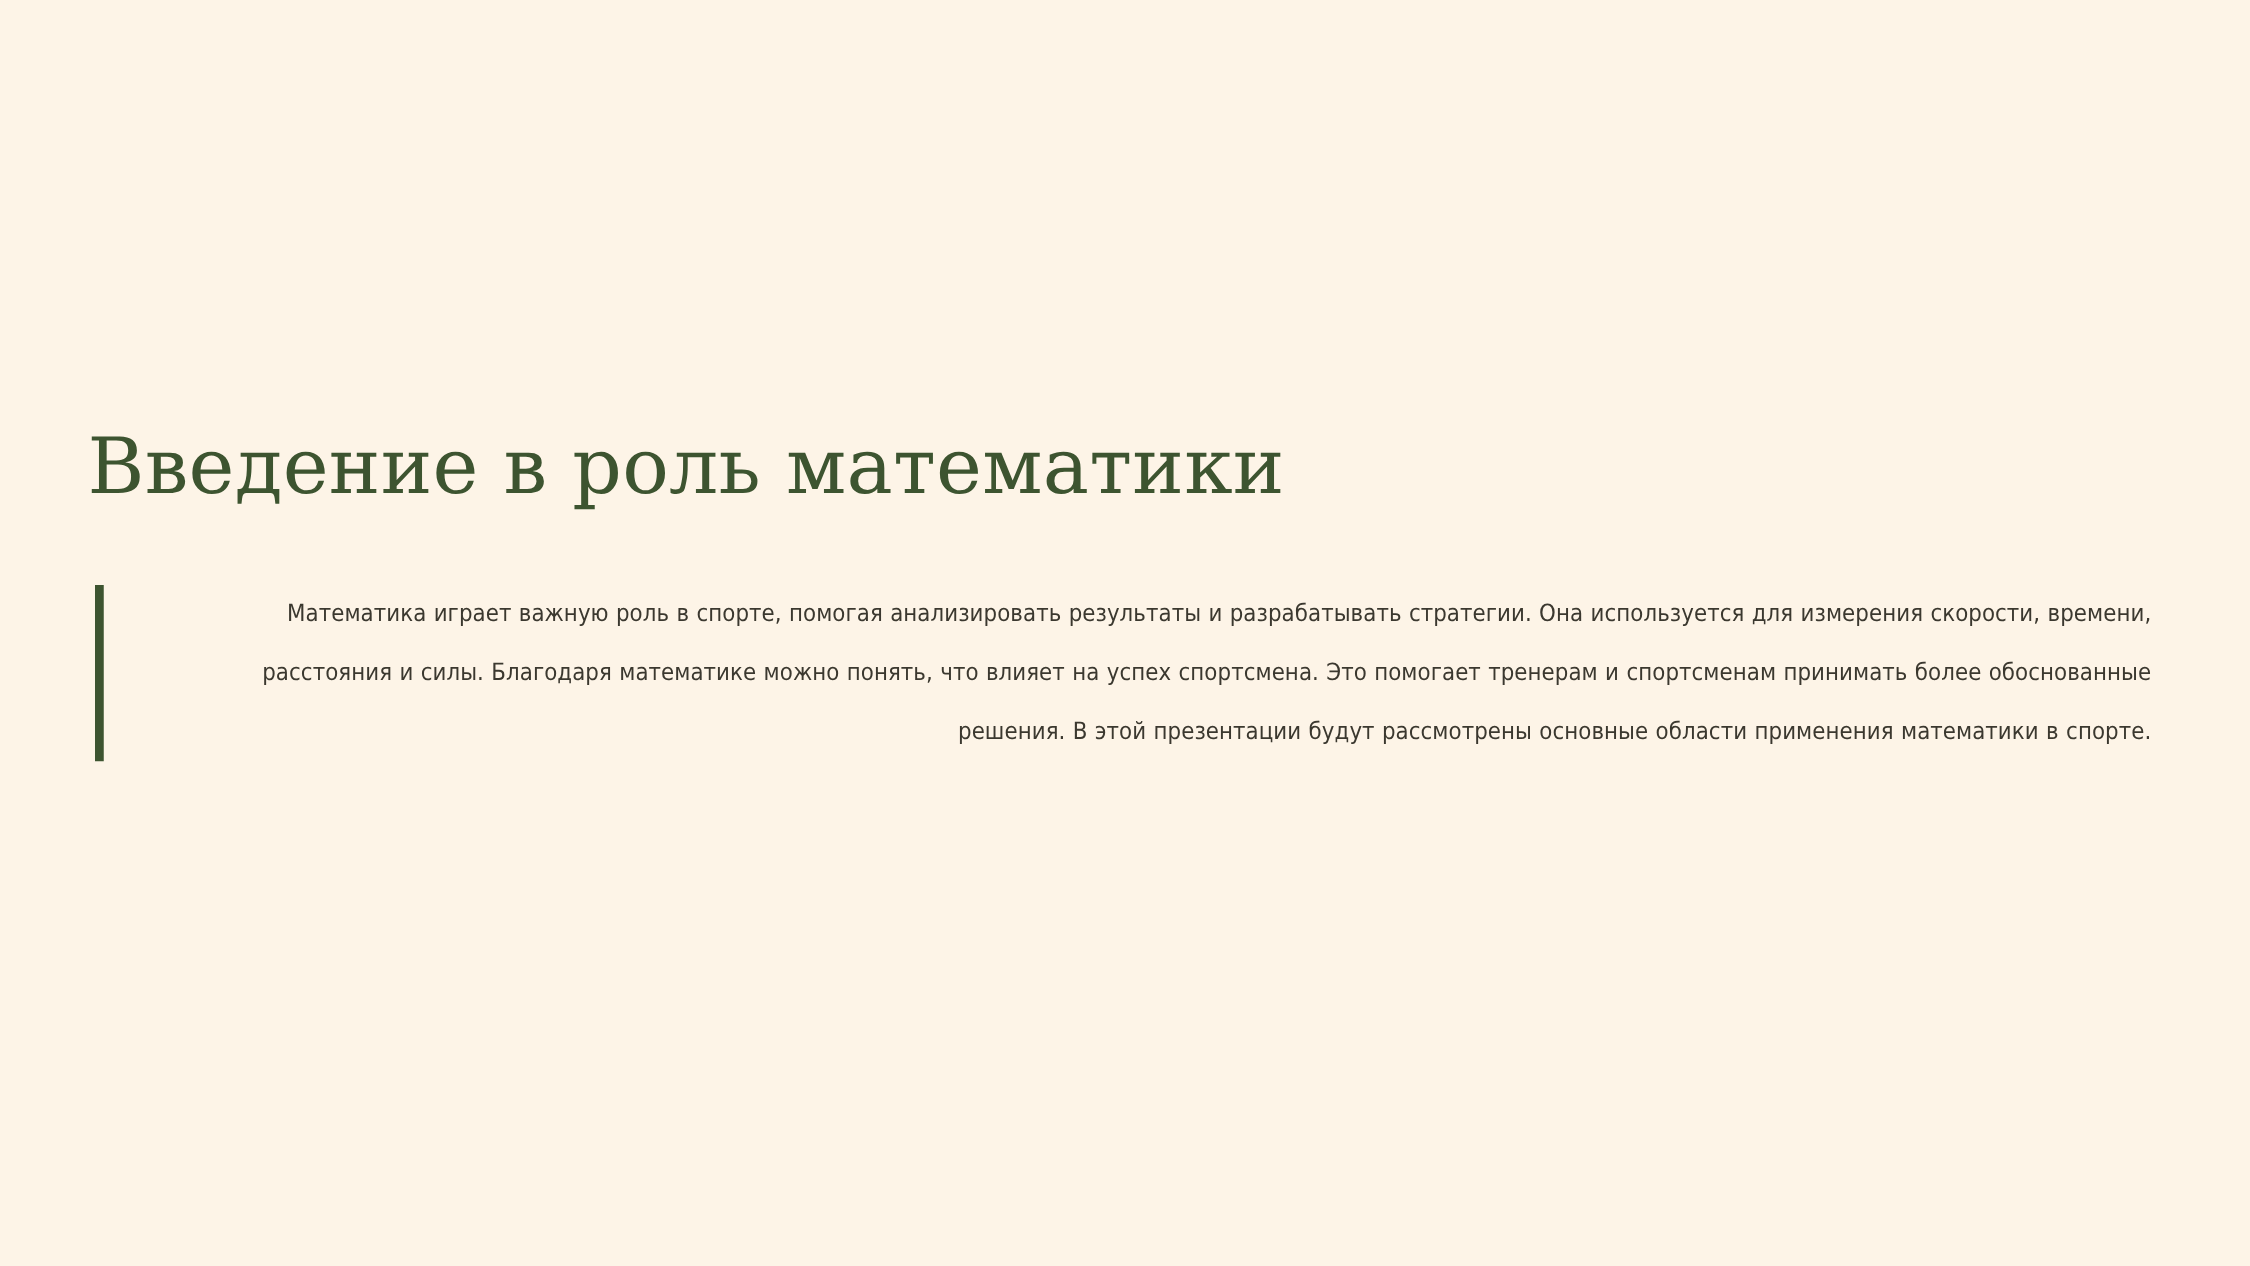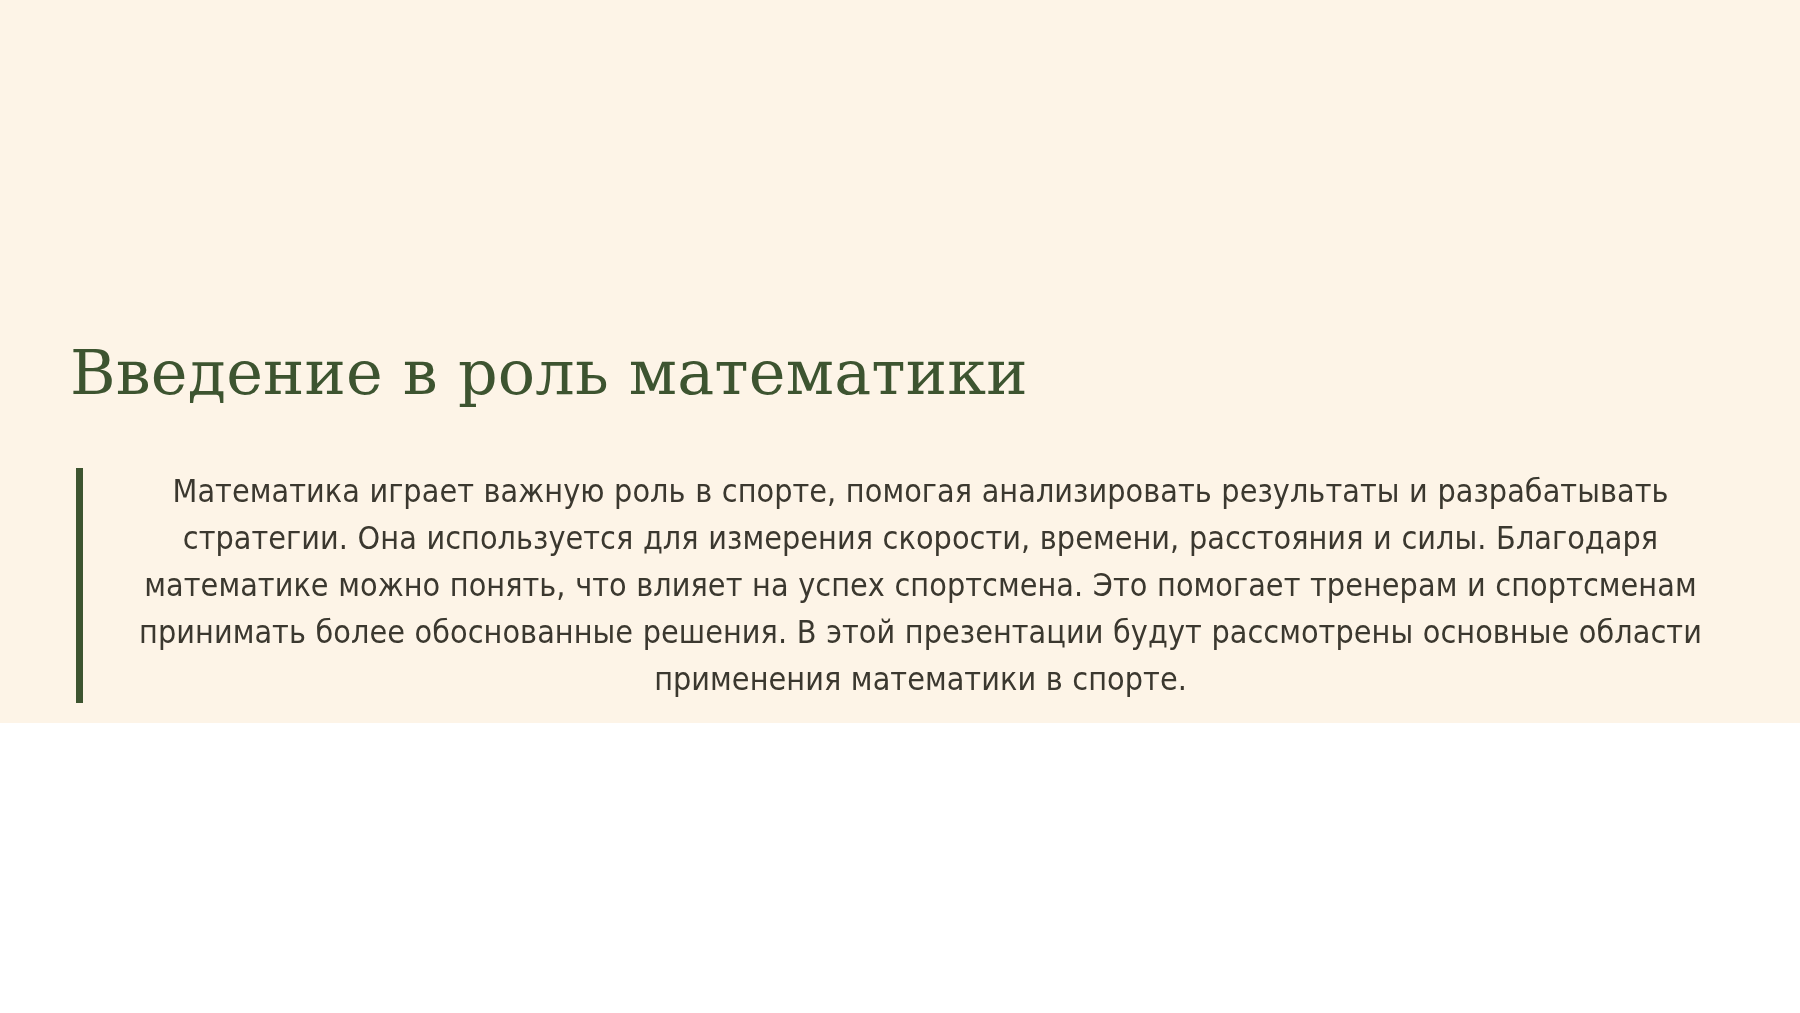--- a/index.html
+++ b/index.html
@@ -10,21 +10,21 @@
   body {
     width: 1800px;
     height: 1013px;
     overflow: hidden;
     font-family: "Liberation Sans", sans-serif;
   }
 
   .slide {
     position: relative;
     width: 1800px;
-    height: 723px;
+    height: 1013px;
     background: #fdf4e7;
     box-sizing: border-box;
     overflow: hidden;
   }
 
   
   .slide-title {
     position: absolute;
     left: 70px;
     top: 338px;
@@ -54,25 +54,25 @@
     width: 7px;
     background: #3d5430;
     border-radius: 0;
   }
 
   .body-text {
     flex: 1 1 auto;
     margin: 0;
     padding: 0 0 0 37px;
     font-family: "DejaVu Sans Condensed", "Liberation Sans Narrow", "Liberation Sans", sans-serif;
-    font-size: 32px;
+    font-size: 19px;
     font-weight: 400;
     line-height: 47px;
     color: #3b382f;
-    text-align: center;
+    text-align: right;
     letter-spacing: 0.05px;
     word-spacing: 0.4px;
   }
 </style>
 </head>
 <body>
 
 <div class="slide">
 
   <h1 class="slide-title">Введение в роль математики</h1>

